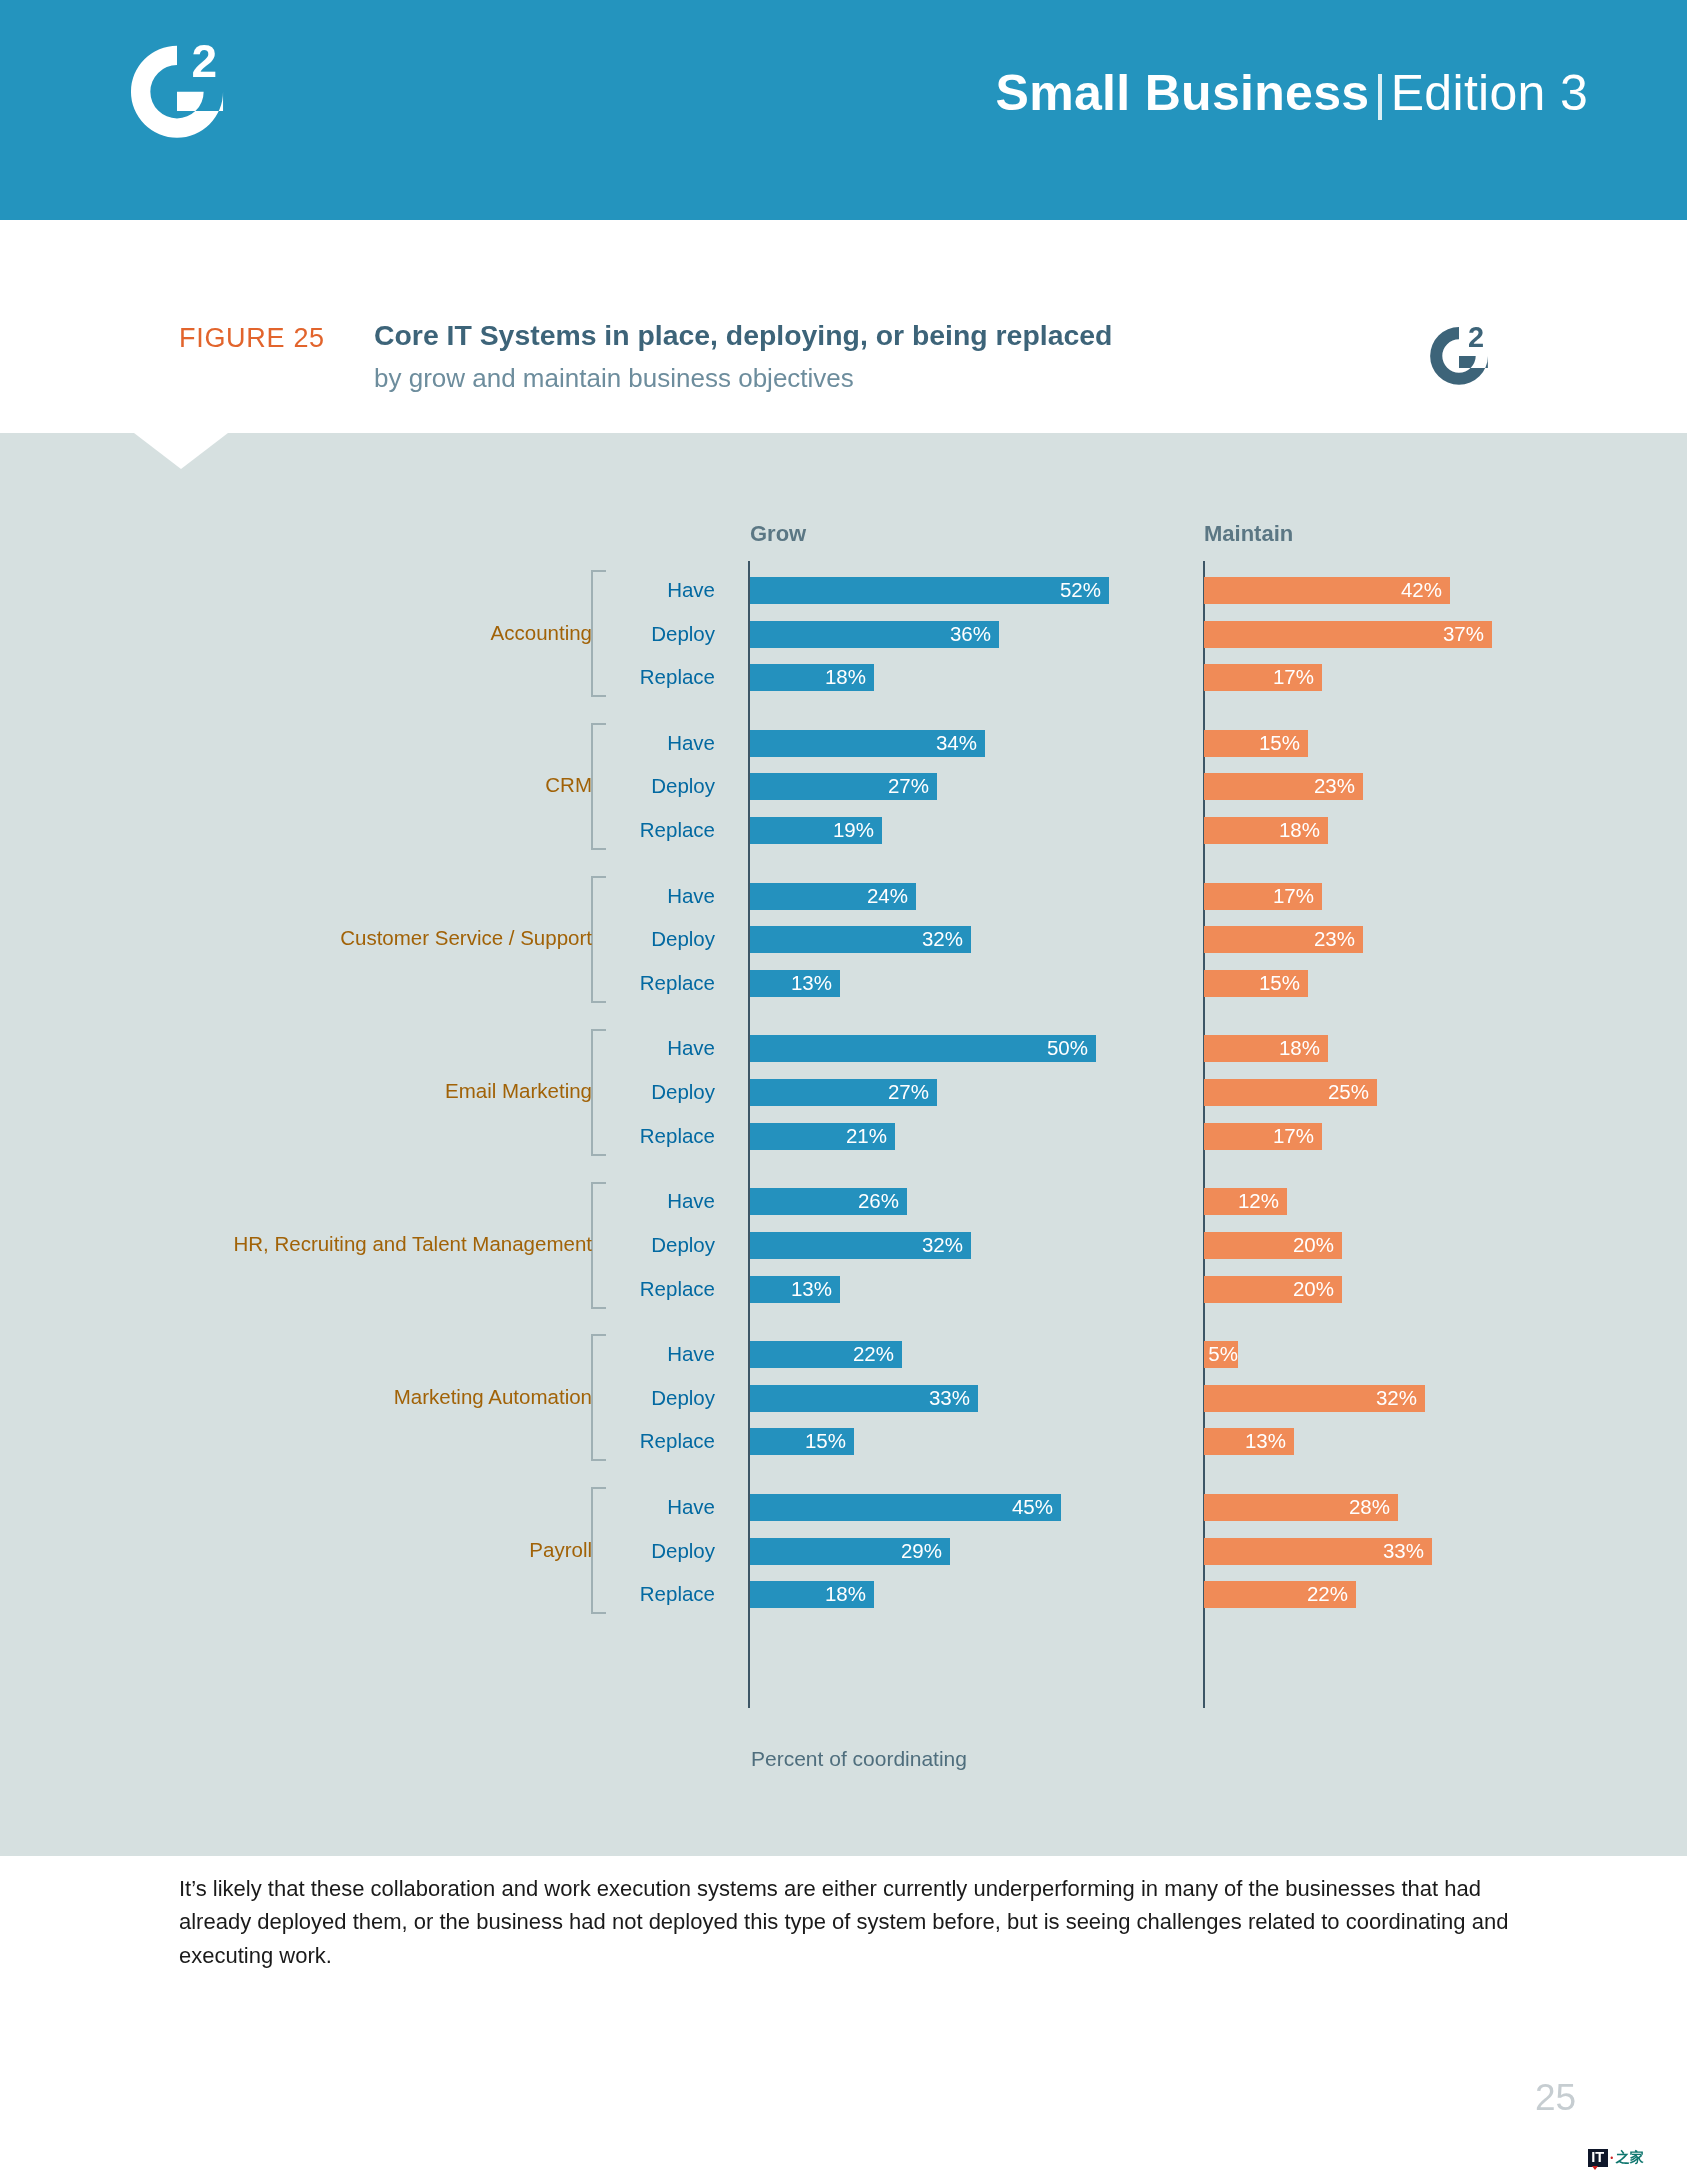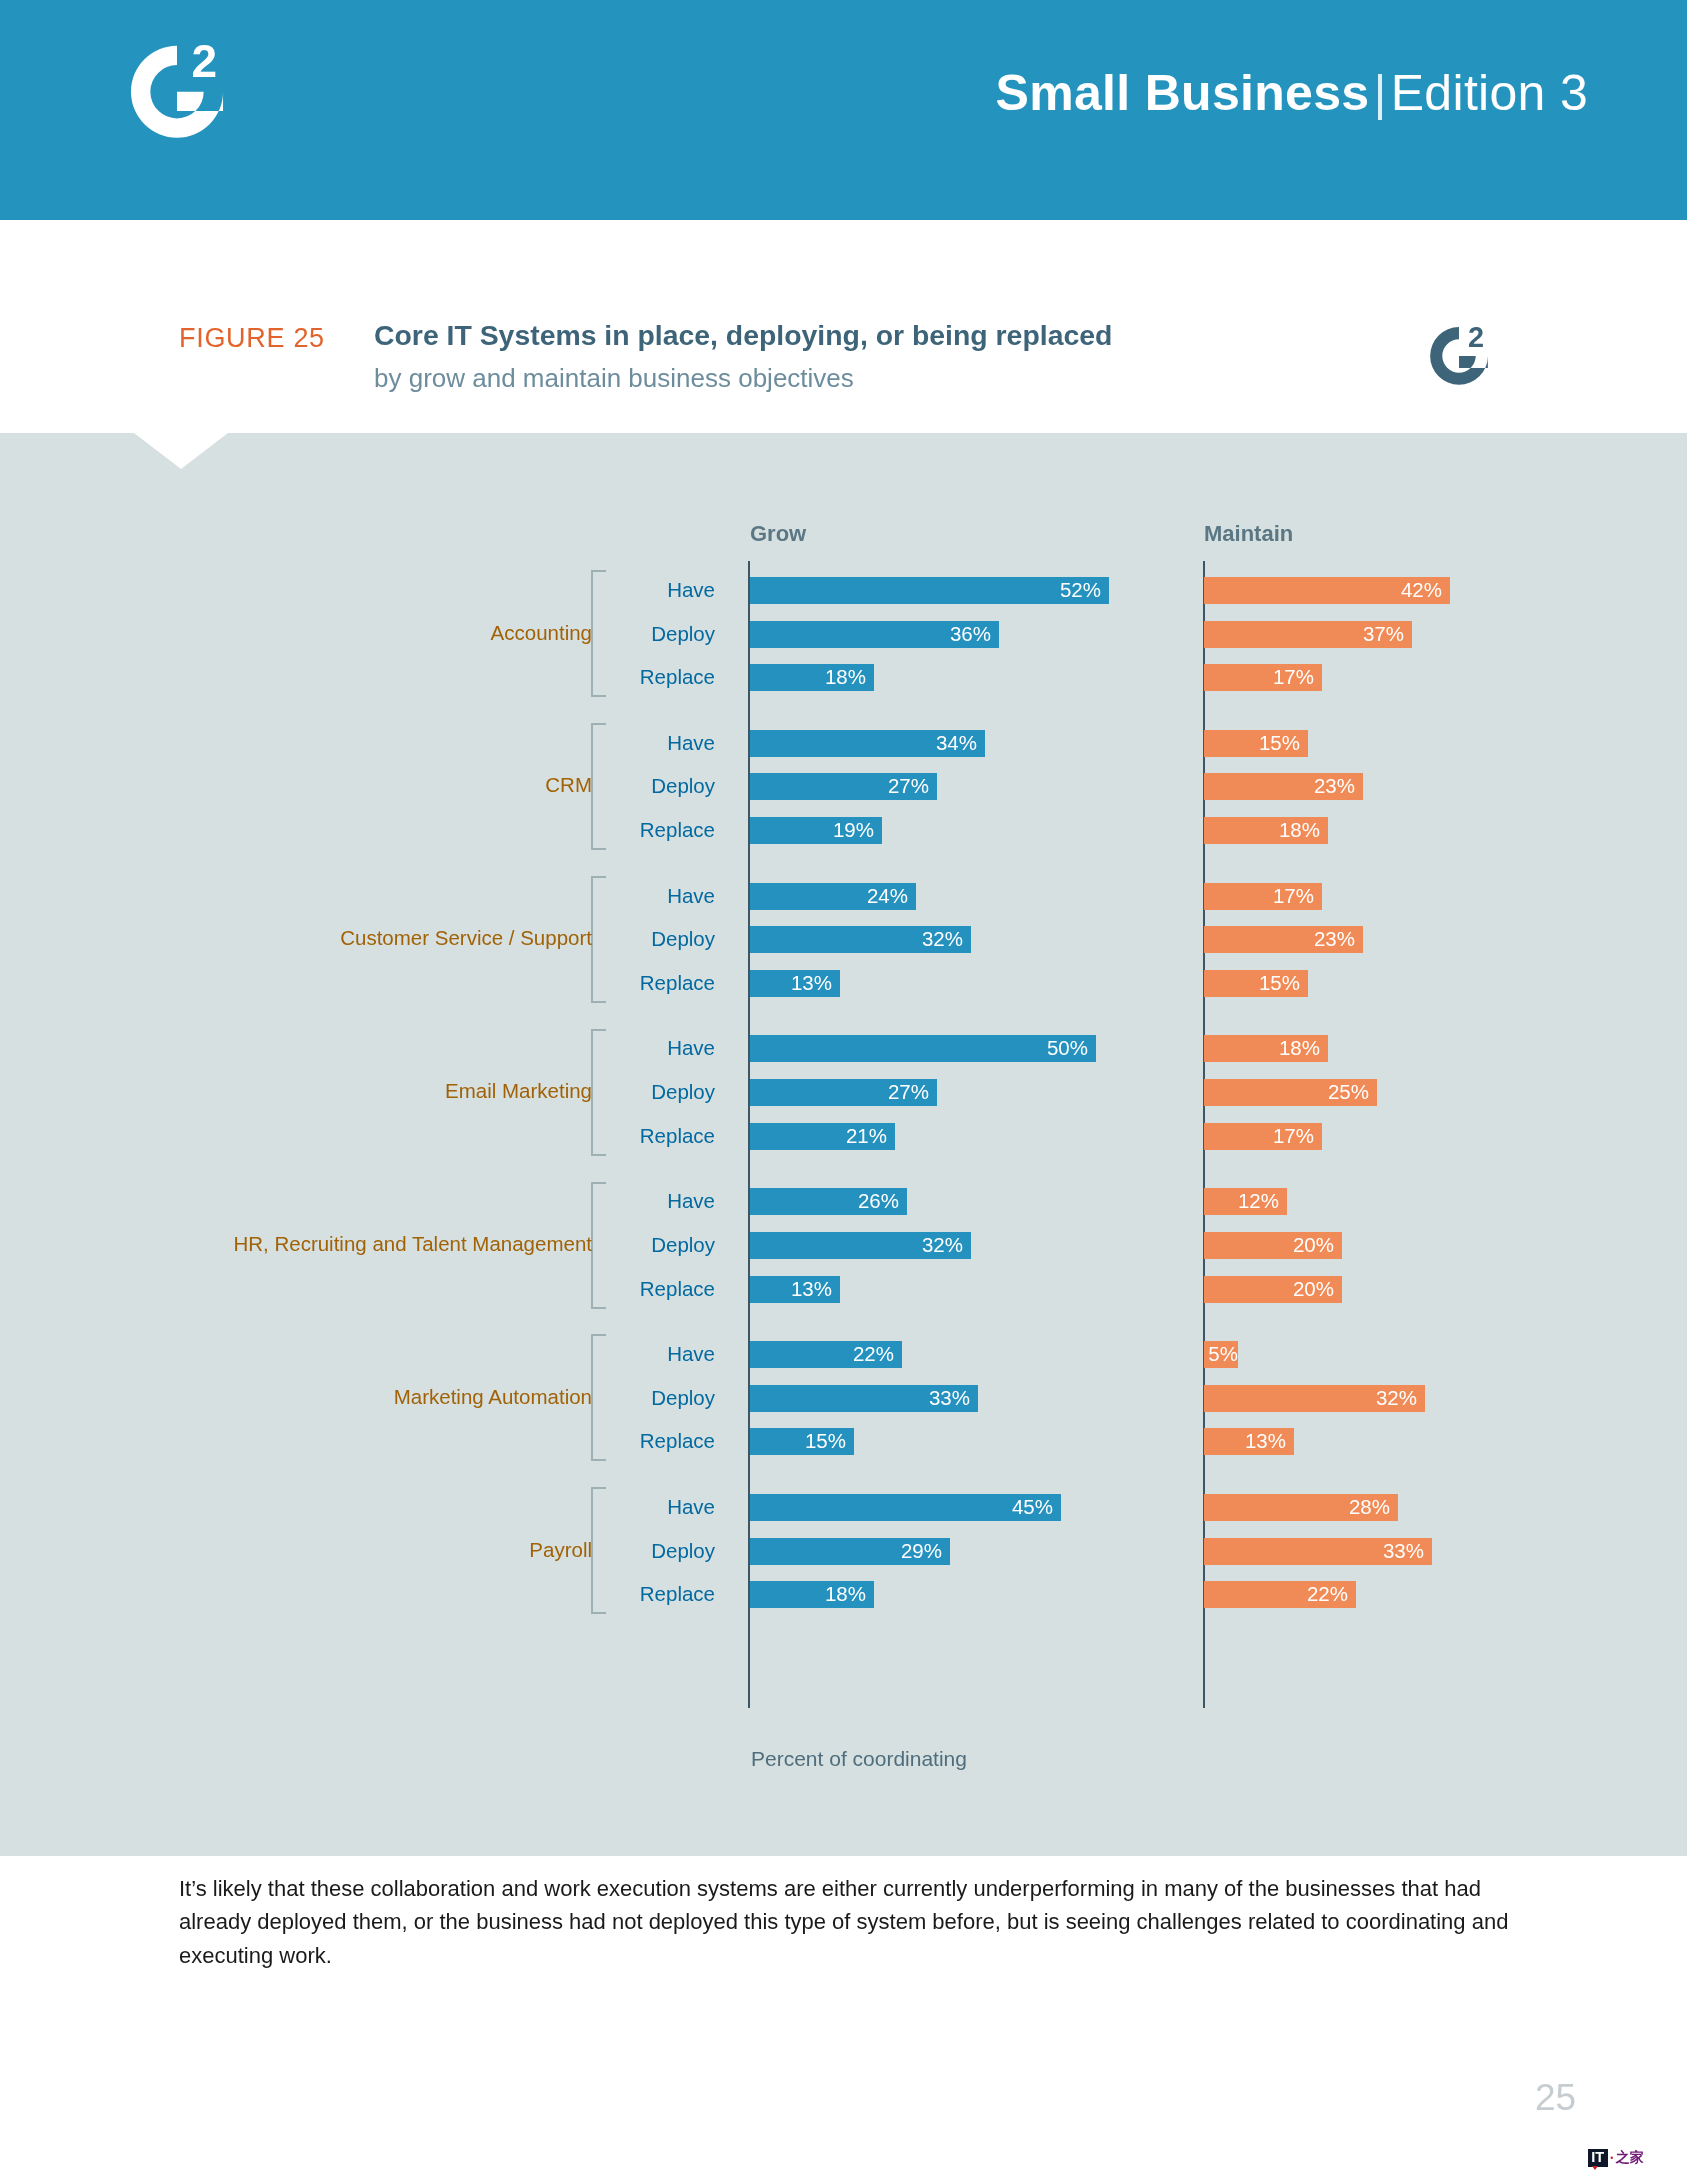--- a/index.html
+++ b/index.html
@@ -133,21 +133,21 @@
     background:#0f172a; color:#ffffff; font-weight:bold;
     font-size:14.6px; padding:0.7px 3.3px 2px 3.3px; line-height:1;
     position:relative;
   }
   .wm-it:after{
     content:""; position:absolute; left:4px; bottom:-3.3px;
     border-left:3.3px solid transparent; border-right:3.3px solid transparent;
     border-top:4px solid #cc1f1f;
   }
   .wm-dot { color:#cc1f1f; font-size:8.6px; }
-  .wm-cn { color:#701a75; font-size:14px; font-weight:bold; }
+  .wm-cn { color:#0f766e; font-size:14px; font-weight:bold; }
 </style>
 </head>
 <body>
 
 <div class="header">
   <svg class="logo-g2" viewBox="0 0 100 104">
     <path d="M50 8 A38 38 0 1 0 88 46 L88 62 L50 62 L50 46 L72 46 A22 22 0 1 1 50 24 Z" fill="#ffffff"></path>
     <text x="62" y="34" font-family="Liberation Sans, sans-serif" font-size="38" font-weight="bold" fill="#ffffff">2</text>
   </svg>
   <div class="header-title">
@@ -185,21 +185,21 @@
       </div>
       <div class="bar maintain" style="width: 246px;">
         <span class="val">42%</span>
       </div>
     </div>
     <div class="row" style="top: 621px;">
       <div class="row-label">Deploy</div>
       <div class="bar grow" style="width: 249px;">
         <span class="val">36%</span>
       </div>
-      <div class="bar maintain" style="width: 208px;">
+      <div class="bar maintain" style="width: 288px;">
         <span class="val">37%</span>
       </div>
     </div>
     <div class="row" style="top: 664px;">
       <div class="row-label">Replace</div>
       <div class="bar grow" style="width: 124px;">
         <span class="val">18%</span>
       </div>
       <div class="bar maintain" style="width: 118px;">
         <span class="val">17%</span>

